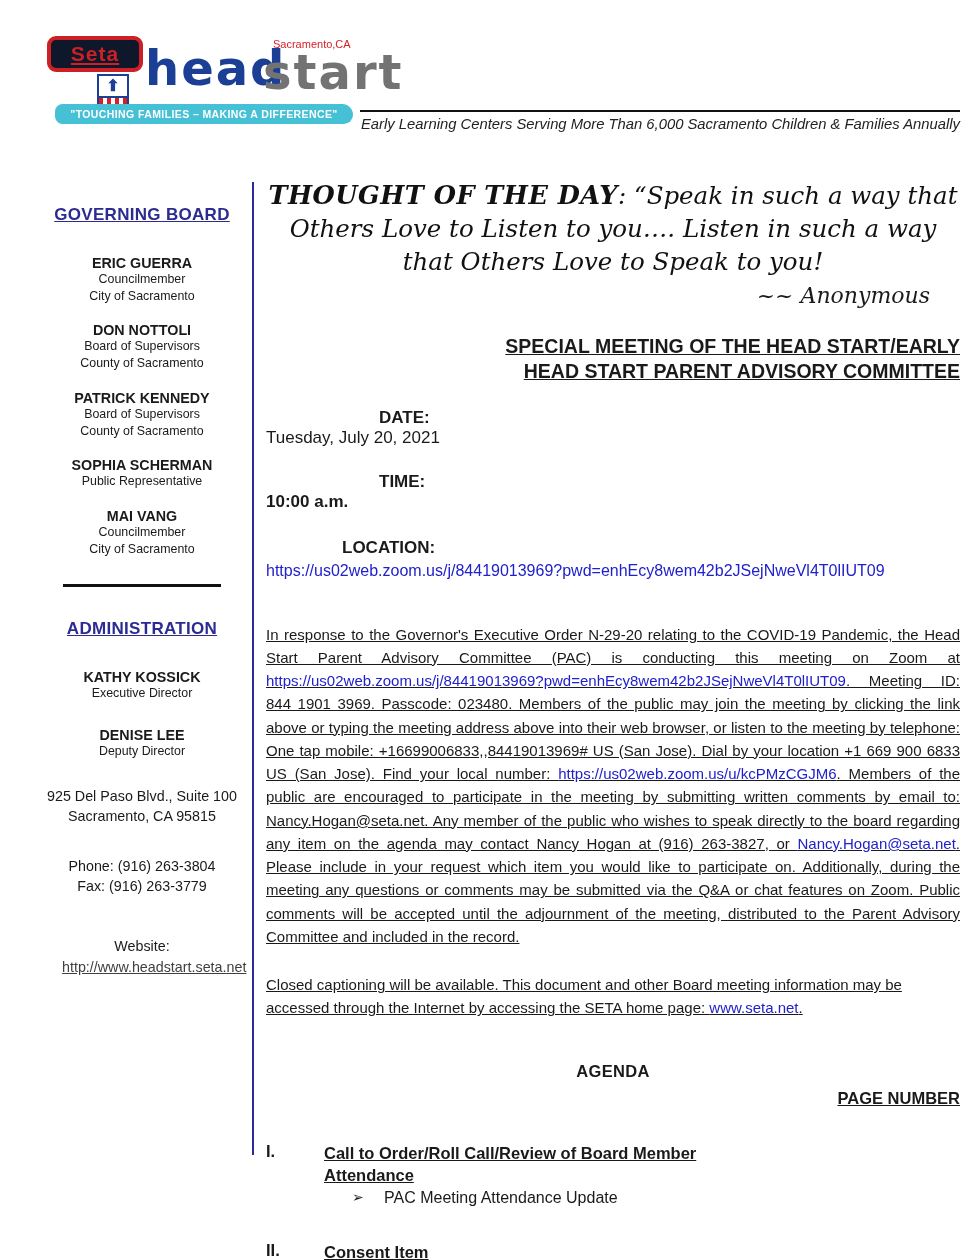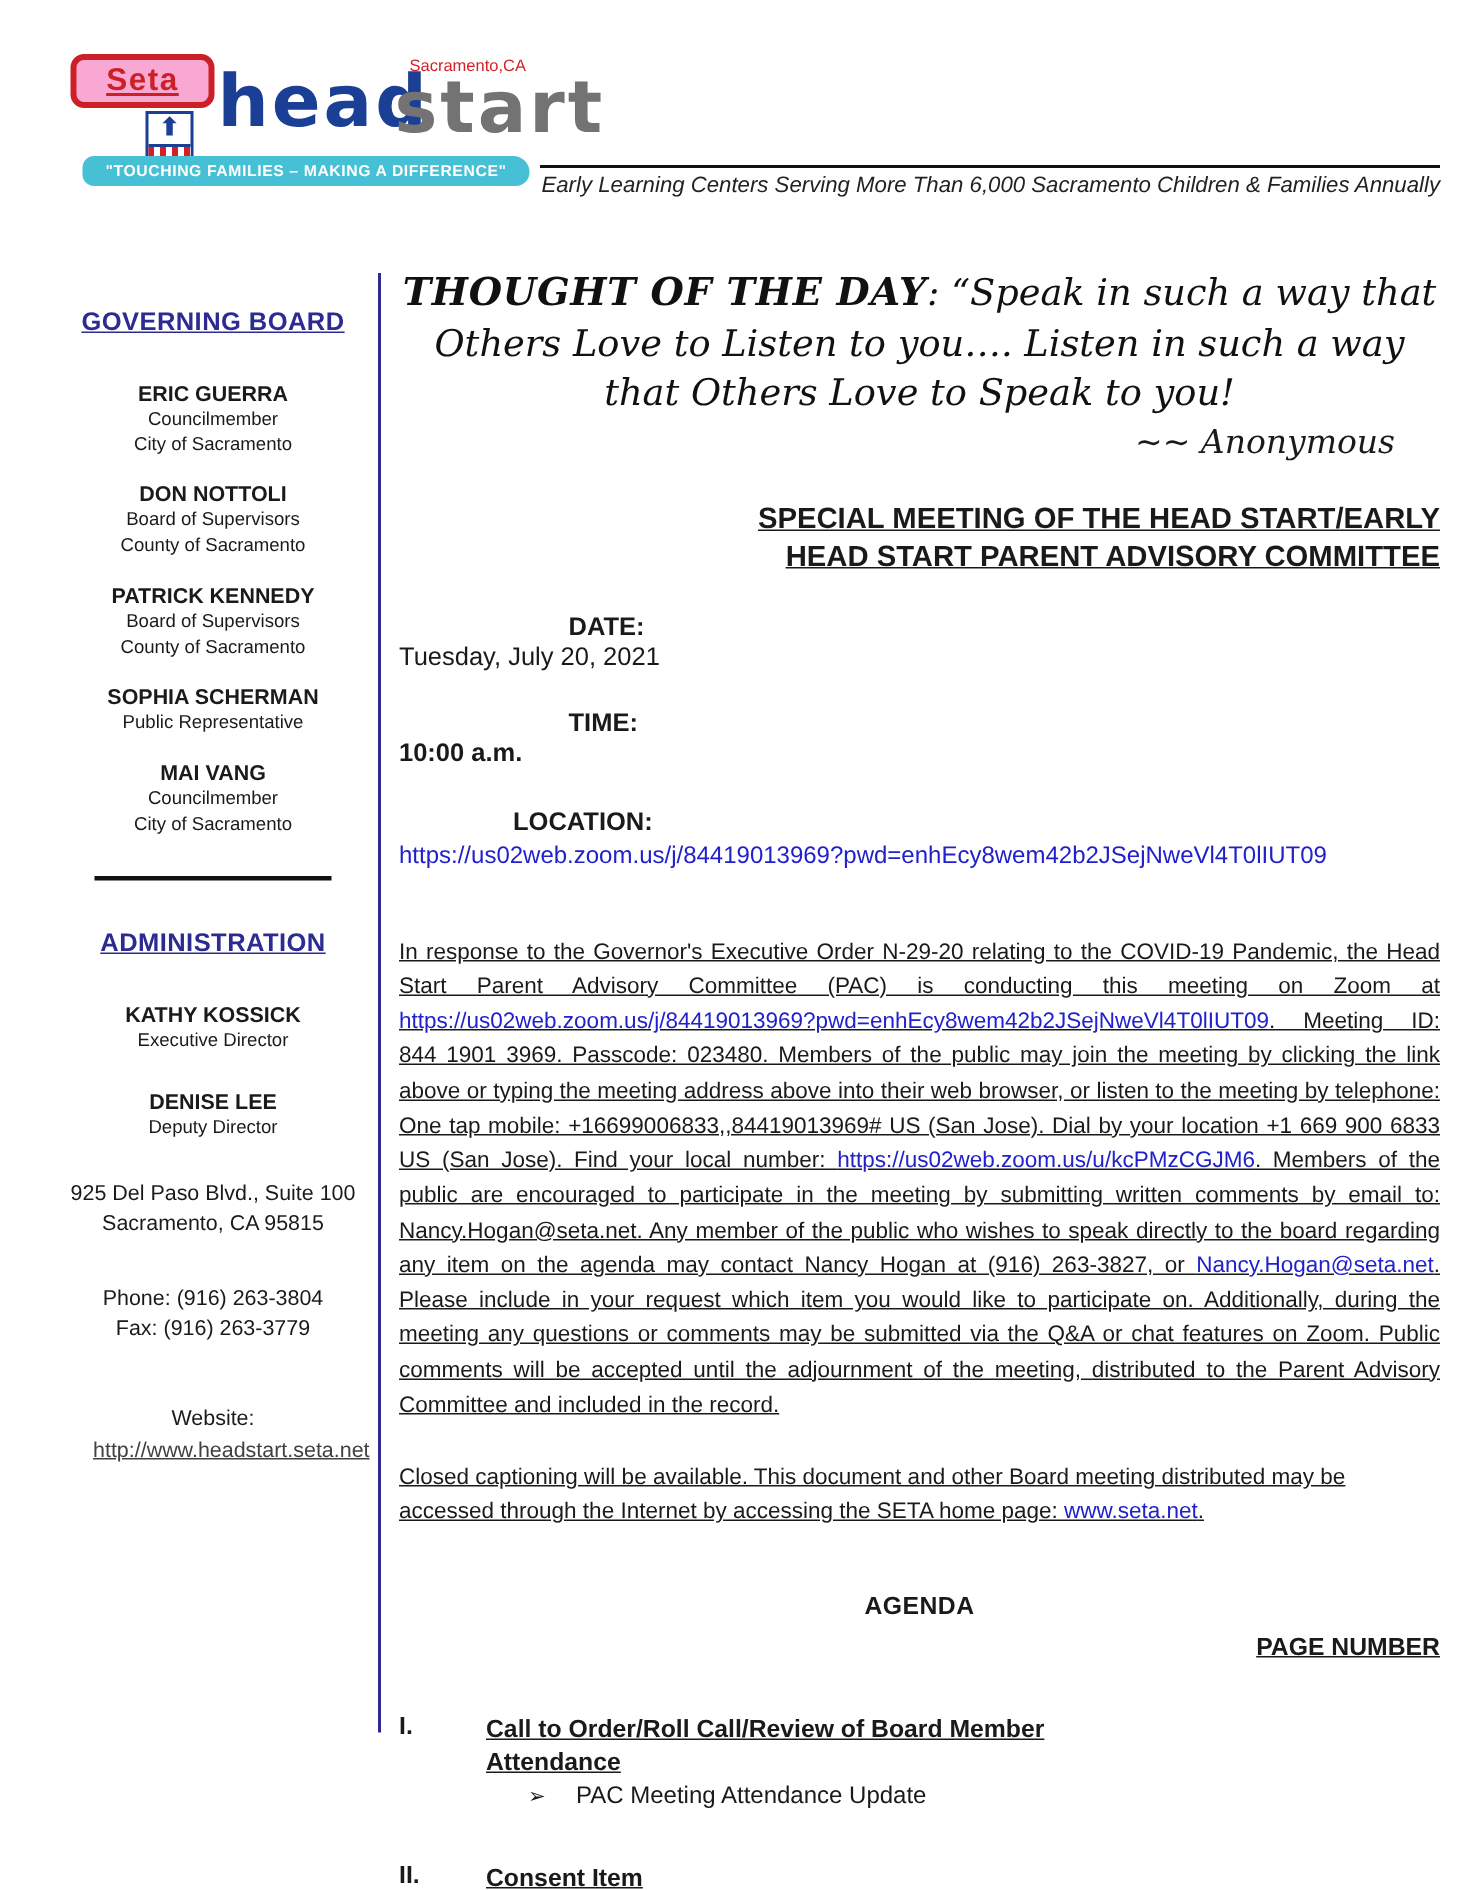--- a/index.html
+++ b/index.html
@@ -4,21 +4,21 @@
 <style>
   * { margin:0; padding:0; box-sizing:border-box; }
   html,body { width:974px; height:1260px; background:#ffffff; overflow:hidden;
               font-family:"Liberation Sans", sans-serif; color:#1a1a1a; }
   .page { position:relative; width:974px; height:1260px; background:#fff; }
 
   
   .logo-wrap { position:absolute; left:45px; top:32px; width:310px; height:92px; }
   .logo-row { position:relative; height:70px; }
   .seta-badge { position:absolute; left:2px; top:4px; width:96px; height:36px;
-                border:4px solid #cc2027; border-radius:9px; background:#f9a8d4;
+                border:4px solid #cc2027; border-radius:9px; background:#0f172a;
                 display:flex; align-items:center; justify-content:center; }
   .seta-badge span { color:#cc2027; font-weight:bold; font-size:21px; text-decoration:underline; letter-spacing:1px; }
   .cube { position:absolute; left:52px; top:42px; width:32px; height:40px; border:2px solid #1b3f94; background:#fff; }
   .cube .arrow { display:block; height:20px; text-align:center; color:#1b3f94; font-size:16px; line-height:20px; font-weight:bold; }
   .cube .stripes { display:block; height:16px;
                    background:repeating-linear-gradient(90deg,#d41f26 0 4px,#fff 4px 8px); border-top:2px solid #1b3f94; }
   .word-head { position:absolute; left:100px; top:8px; color:#1b3f94; font-weight:bold;
                font-size:48px; letter-spacing:2px; font-family:"DejaVu Sans", sans-serif; }
   .sac-ca { position:absolute; left:228px; top:6px; color:#d41f26; font-size:11px; }
   .word-start { position:absolute; left:218px; top:12px; color:#737373; font-weight:bold;
@@ -200,21 +200,21 @@
     </div>
     <div class="loc-row">
       <span class="dlabel">LOCATION:</span>
     </div>
     <div class="loc-url">
       <a class="blue-link">https://us02web.zoom.us/j/84419013969?pwd=enhEcy8wem42b2JSejNweVl4T0lIUT09</a>
     </div>
 
     <p class="body-par"><span>In response to the Governor's Executive Order N-29-20 relating to the COVID-19 Pandemic, the Head Start Parent Advisory Committee (PAC) is conducting this meeting on Zoom at </span><a class="blue-link">https://us02web.zoom.us/j/84419013969?pwd=enhEcy8wem42b2JSejNweVl4T0lIUT09</a><span>.  Meeting ID: 844 1901 3969. Passcode: 023480.  Members of the public may join the meeting by clicking the link above or typing the meeting address above into their web browser, or listen to the meeting by telephone: One tap mobile: +16699006833,,84419013969# US (San Jose). Dial by your location +1 669 900 6833 US (San Jose). Find your local number: </span><a class="blue-link">https://us02web.zoom.us/u/kcPMzCGJM6</a><span>. Members of the public are encouraged to participate in the meeting by submitting written comments by email to: Nancy.Hogan@seta.net. Any member of the public who wishes to speak directly to the board regarding any item on the agenda may contact Nancy Hogan at (916) 263-3827, or </span><a class="blue-link">Nancy.Hogan@seta.net</a><span>. Please include in your request which item you would like to participate on. Additionally, during the meeting any questions or comments may be submitted via the Q&amp;A or chat features on Zoom. Public comments will be accepted until the adjournment of the meeting, distributed to the Parent Advisory Committee and included in the record.</span></p>
 
-    <p class="cap-par"><span>Closed captioning will be available.  This document and other Board meeting distributed may be accessed through the Internet by accessing the SETA home page: </span><a class="blue-link">www.seta.net</a><span>.</span></p>
+    <p class="cap-par"><span>Closed captioning will be available.  This document and other Board meeting information may be accessed through the Internet by accessing the SETA home page: </span><a class="blue-link">www.seta.net</a><span>.</span></p>
 
     <div class="agenda-title">AGENDA</div>
     <div class="page-number-h">
       <span>PAGE NUMBER</span>
     </div>
 
     <div class="agenda-row">
       <div class="numeral">I.</div>
       <div class="a-body">
         <div class="a-title">

